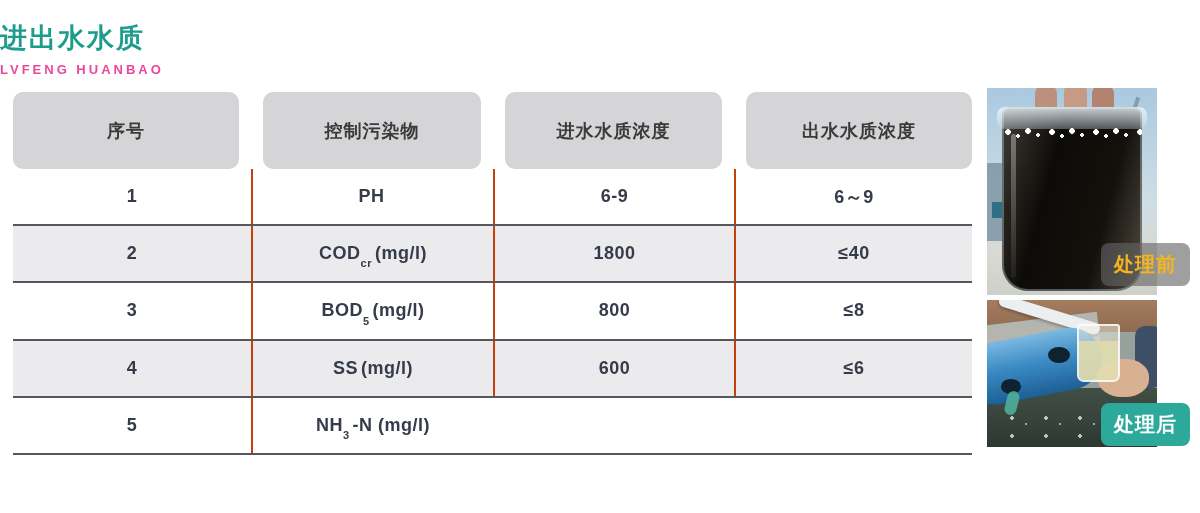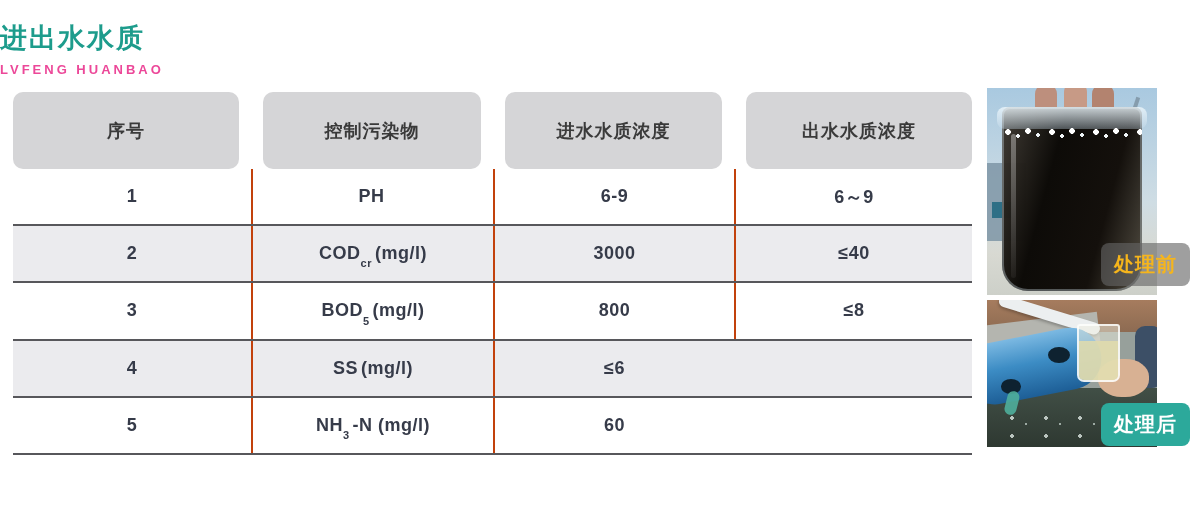--- a/index.html
+++ b/index.html
@@ -131,21 +131,21 @@
       <div class="tcell bordered">6～9</div>
     </div>
 
     <div class="trow alt">
       <div class="tcell">2</div>
       <div class="tcell bordered">
         <span>COD</span>
         <span class="sub">cr</span>
         <span class="p-rest">(mg/l)</span>
       </div>
-      <div class="tcell bordered">3000</div>
+      <div class="tcell bordered">1800</div>
       <div class="tcell bordered">≤40</div>
     </div>
 
     <div class="trow">
       <div class="tcell">3</div>
       <div class="tcell bordered">
         <span>BOD</span>
         <span class="sub">5</span>
         <span class="p-rest">(mg/l)</span>
       </div>
@@ -153,31 +153,31 @@
       <div class="tcell bordered">≤8</div>
     </div>
 
     <div class="trow alt">
       <div class="tcell">4</div>
       <div class="tcell bordered">
         <span>SS</span>
         <span class="sub"></span>
         <span class="p-rest">(mg/l)</span>
       </div>
+      <div class="tcell bordered">600</div>
       <div class="tcell bordered">≤6</div>
     </div>
 
     <div class="trow">
       <div class="tcell">5</div>
       <div class="tcell bordered">
         <span>NH</span>
         <span class="sub">3</span>
         <span class="p-rest">-N (mg/l)</span>
       </div>
-      <div class="tcell bordered">60</div>
     </div>
 
   </div>
 
   <div class="photo photo-before">
     <div class="abs p1-sky"></div>
     <div class="abs p1-building"></div>
     <div class="abs p1-window"></div>
     <div class="abs p1-frame"></div>
     <div class="abs p1-finger1"></div>

